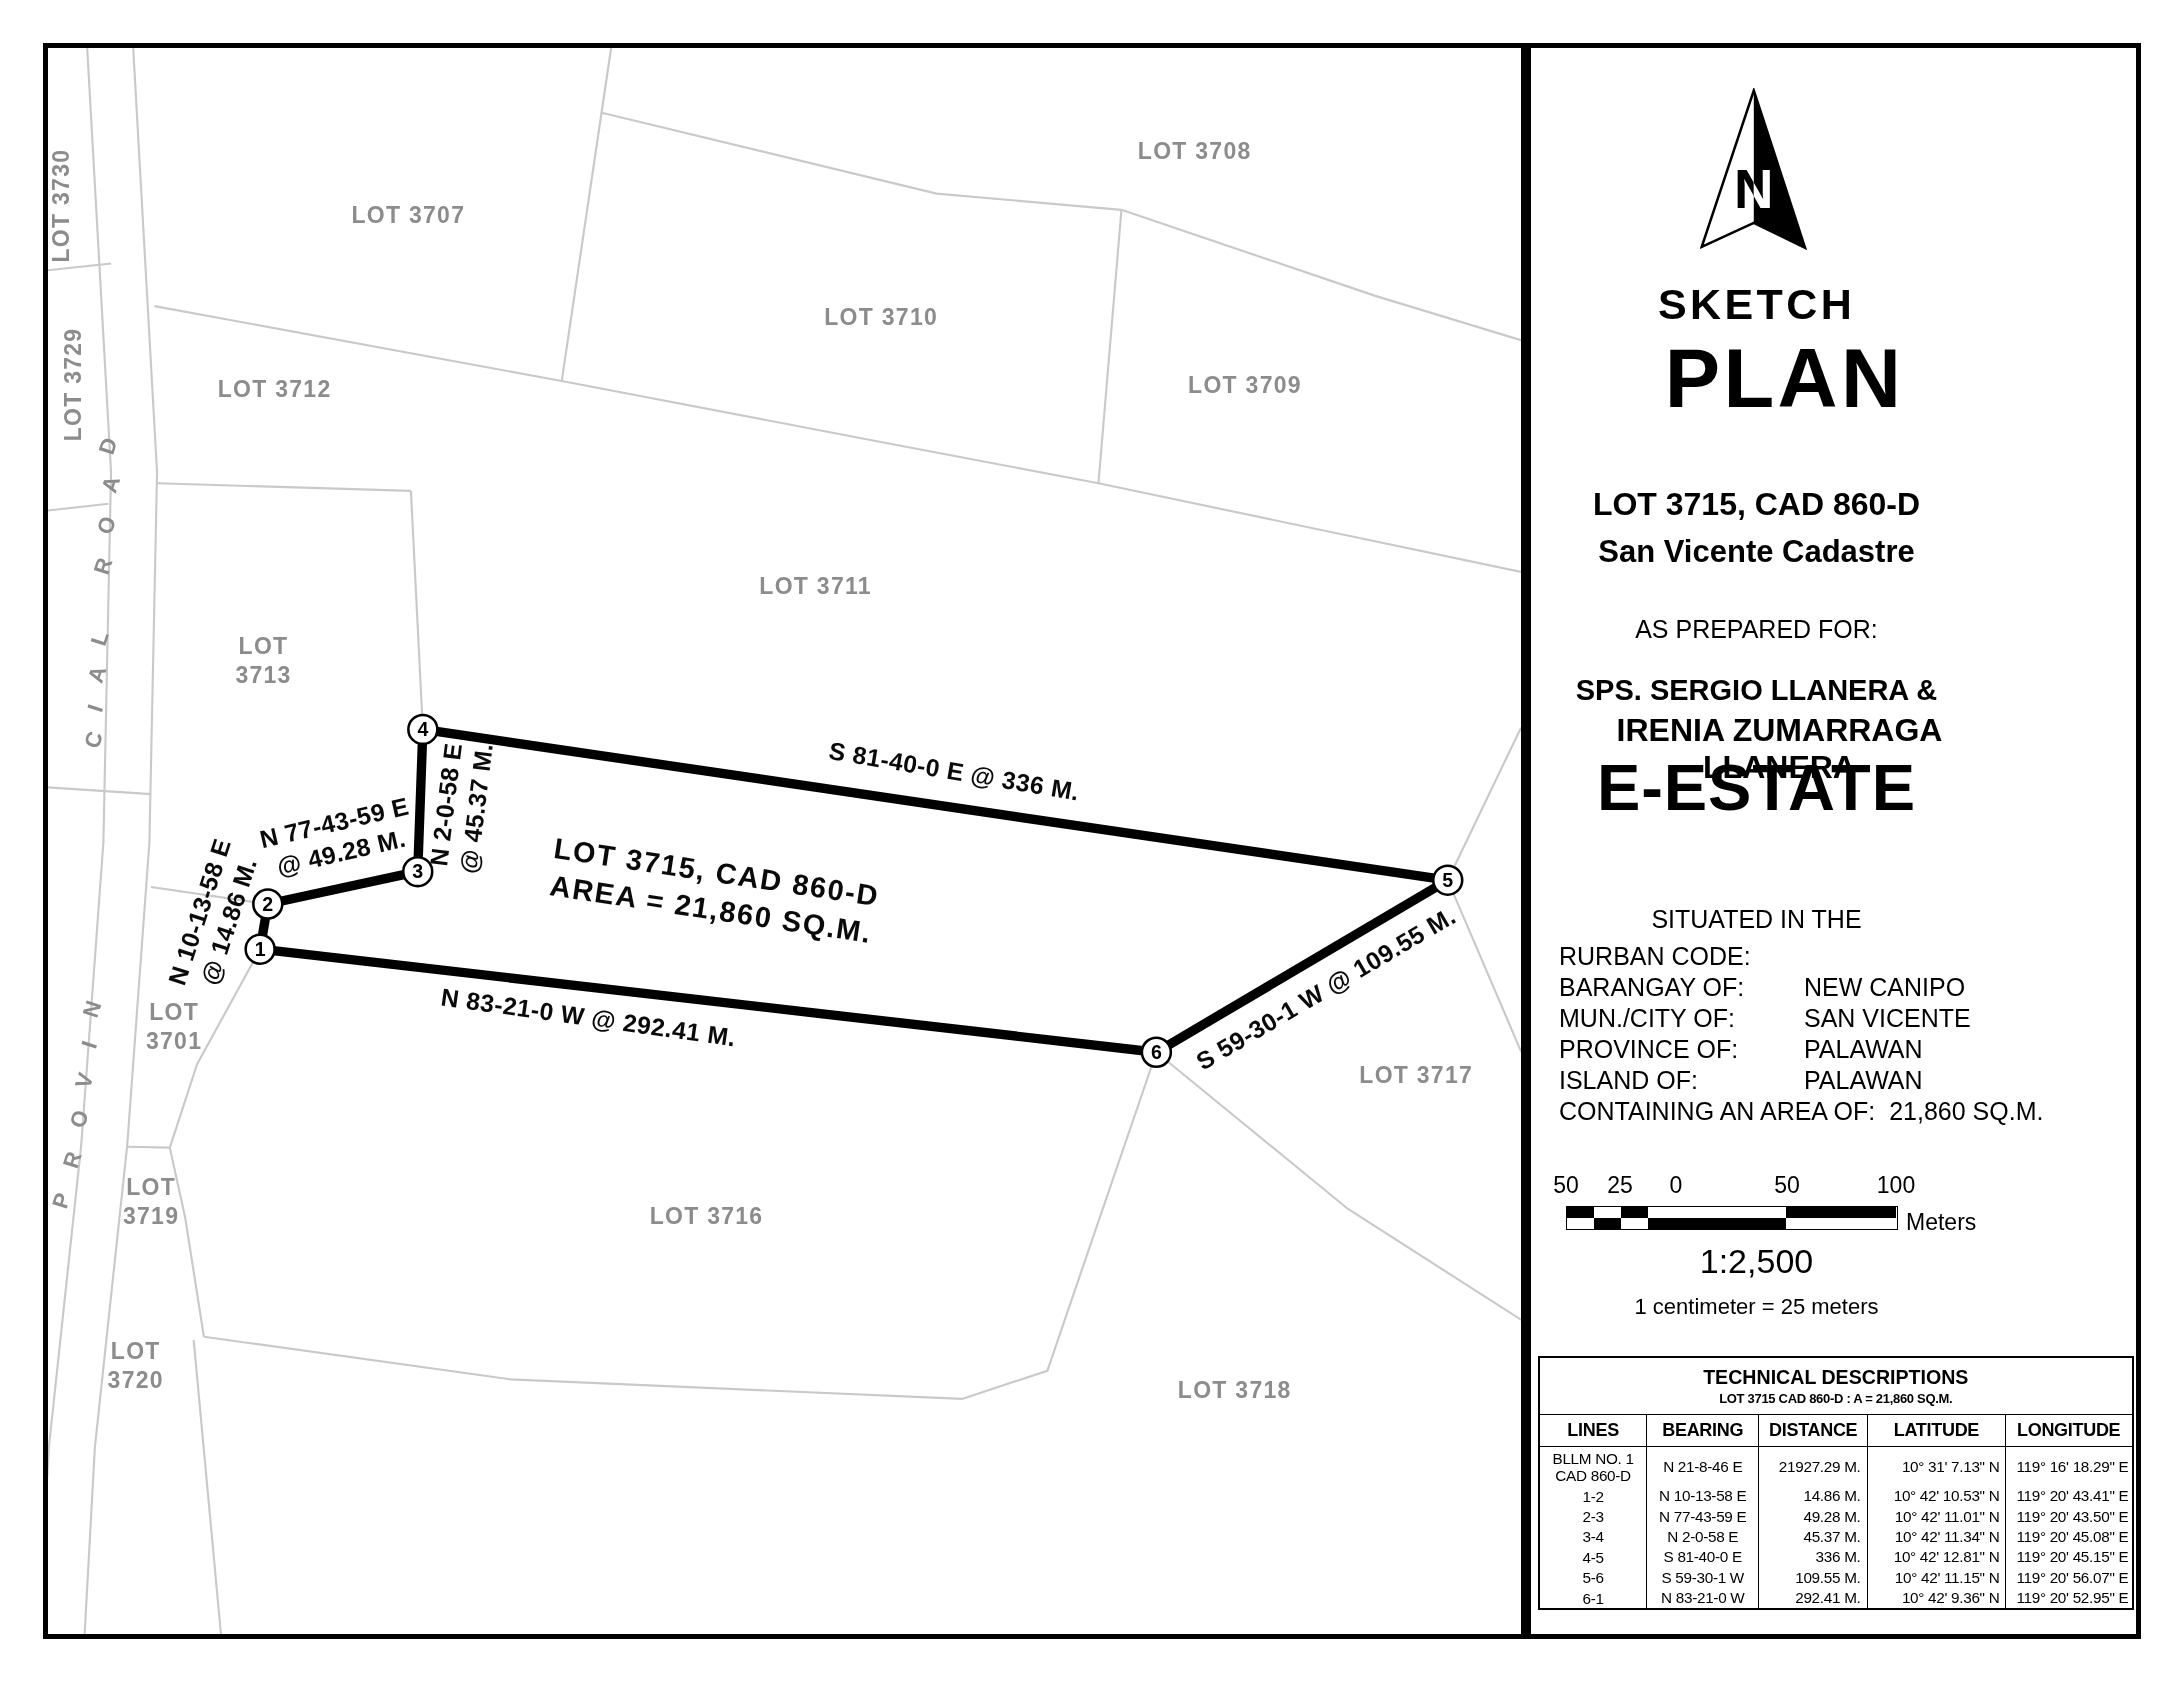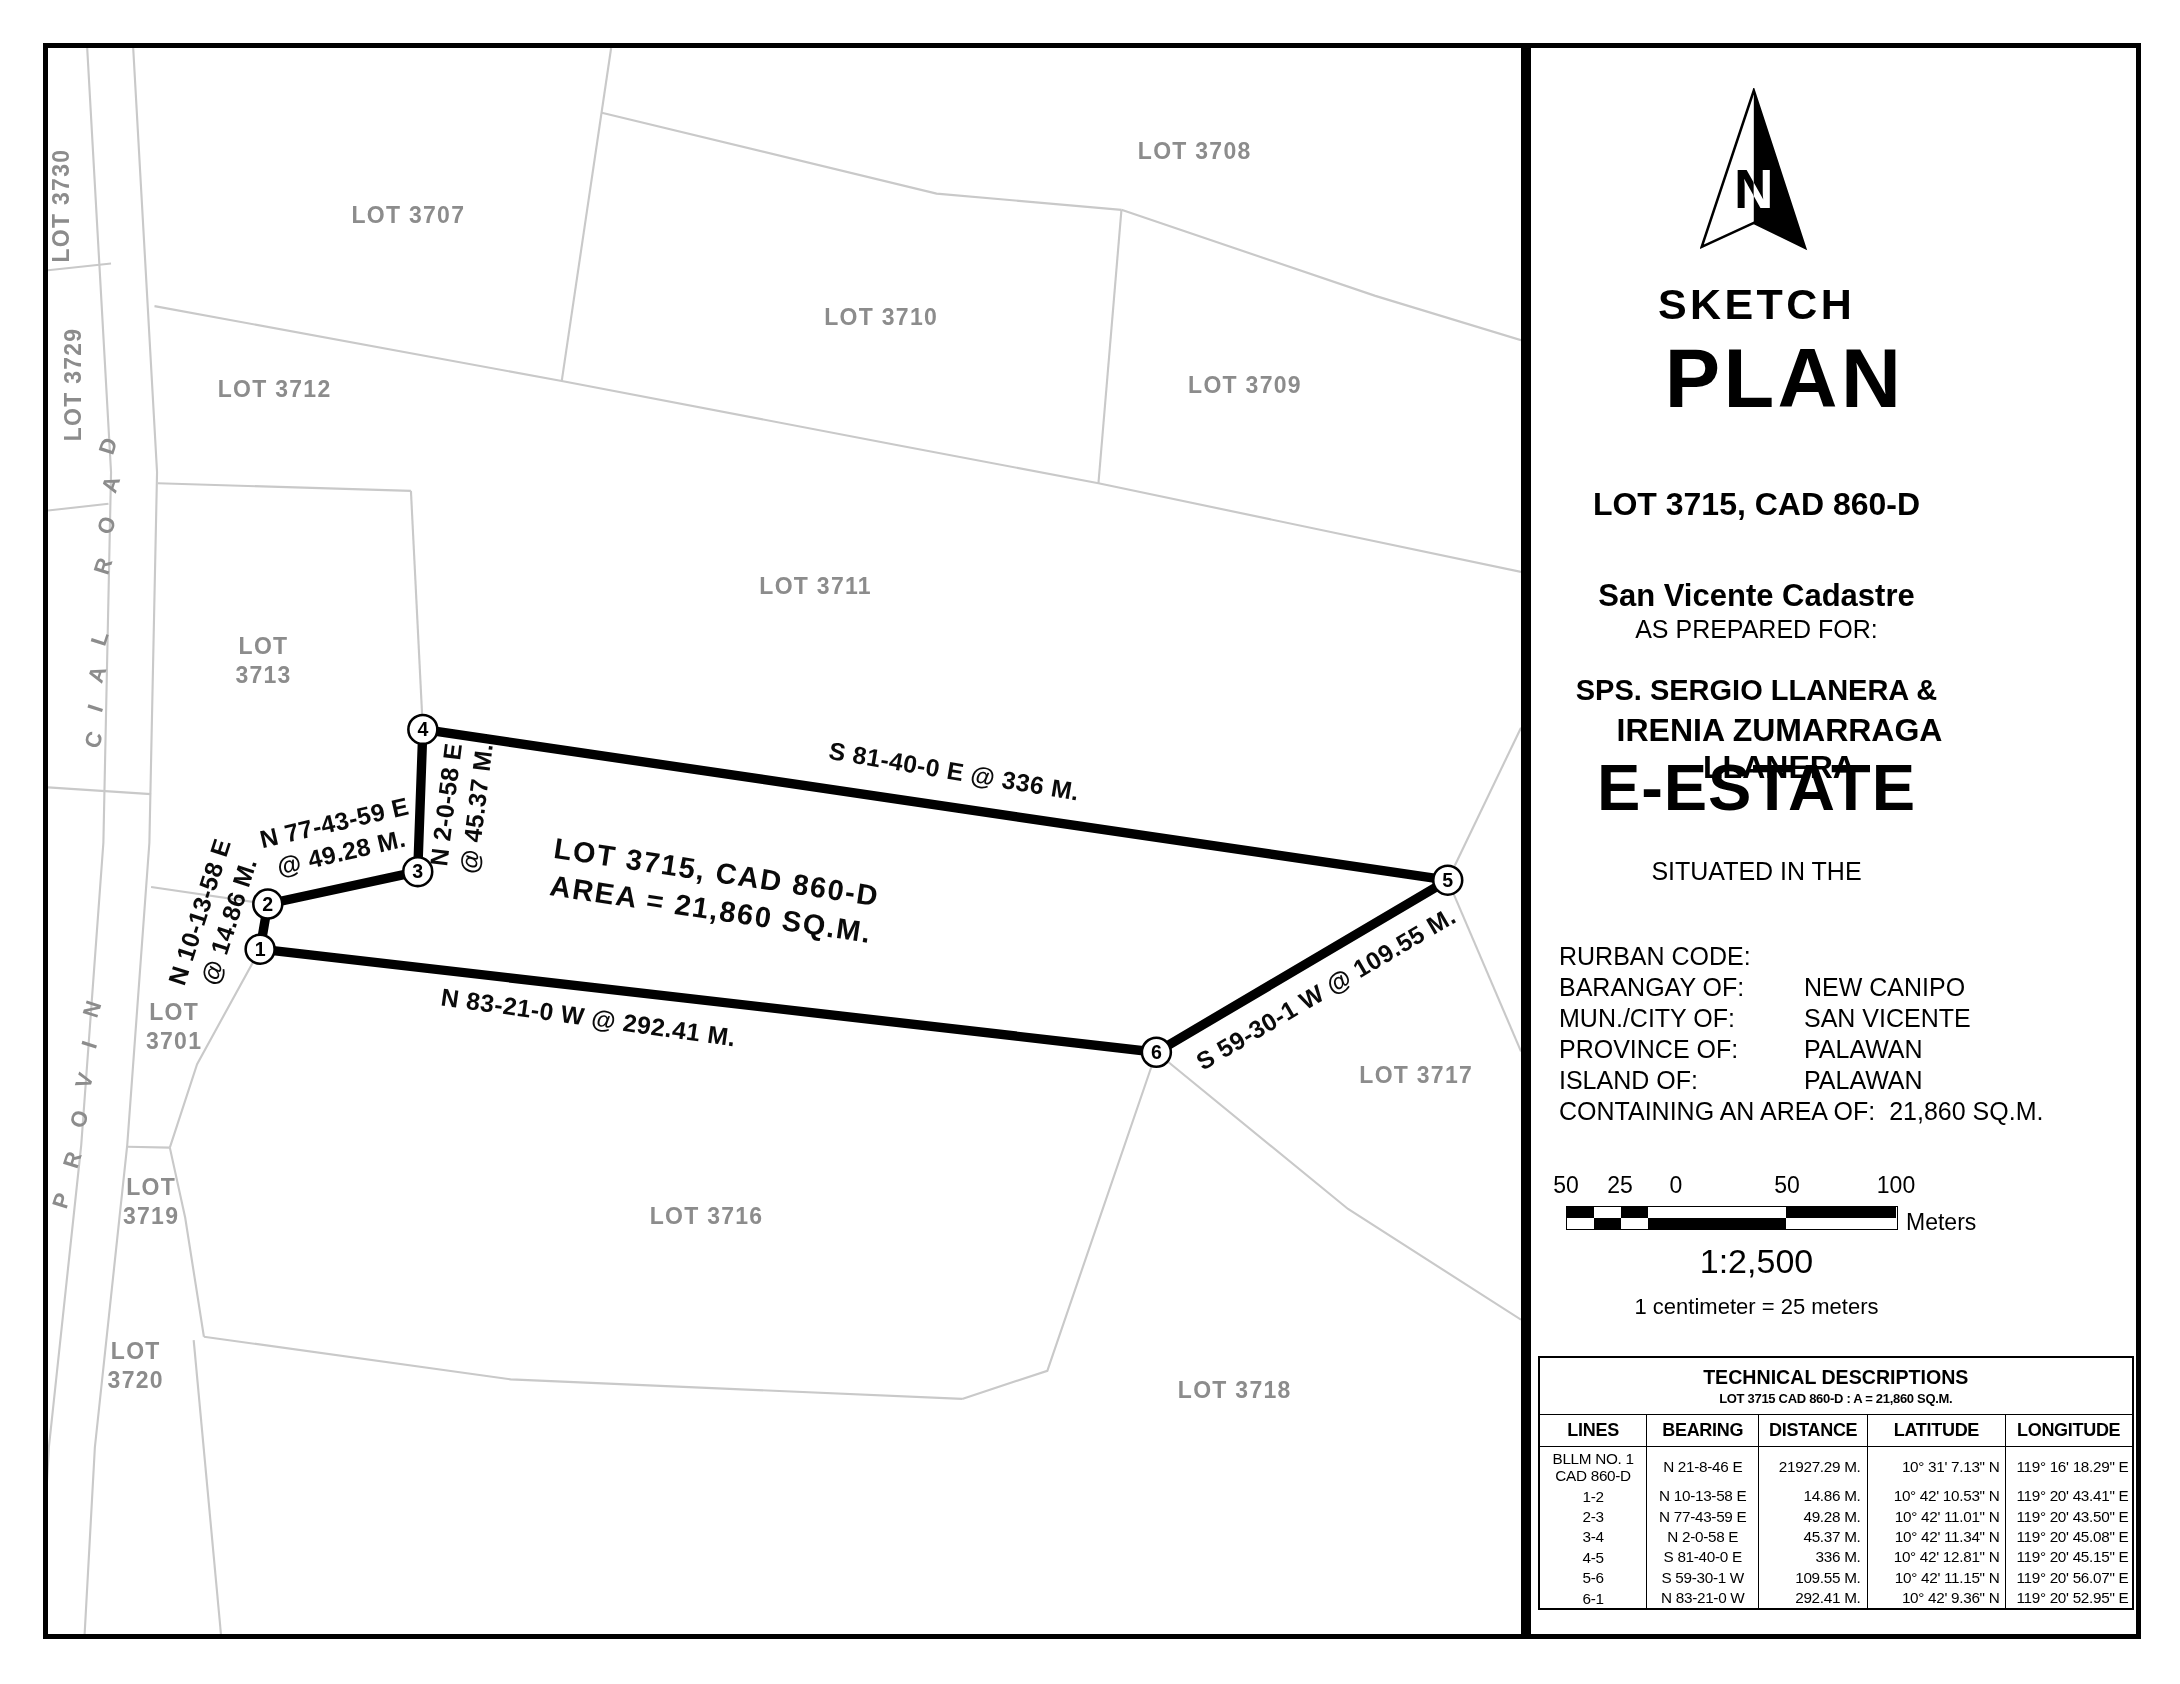--- a/index.html
+++ b/index.html
@@ -10,26 +10,26 @@
              border:5.1px solid #000;border-right-width:10.2px;box-sizing:border-box;background:#fff;}
   .map-svg{position:absolute;left:0;top:0;width:100%;height:100%;}
   .right-panel{position:absolute;left:1531px;top:43px;width:610px;height:1596px;
                border:5.1px solid #000;border-left:none;box-sizing:border-box;background:#fff;}
   .rp{position:absolute;}
   .center-col{left:0;width:451px;text-align:center;}
   
   .t-sketch{top:232px;font-size:43px;font-weight:700;letter-spacing:3.4px;}
   .t-plan{top:283px;font-size:83px;font-weight:700;letter-spacing:3.4px;padding-left:28px;}
   .t-lot{top:438px;font-size:32px;font-weight:700;}
-  .t-cad{top:486px;font-size:31px;font-weight:700;margin-top:44px;}
+  .t-cad{top:486px;font-size:31px;font-weight:700;}
   .t-prep{top:567px;font-size:25px;}
   .t-cl1{top:626px;font-size:29px;font-weight:700;}
   .t-cl2{top:664px;font-size:32px;font-weight:700;padding-left:23px;}
   .t-estate{top:702px;font-size:65px;font-weight:700;letter-spacing:0.9px;}
-  .t-sit{top:809px;font-size:25px;}
+  .t-sit{top:857px;font-size:25px;}
   .loc-block{left:28px;top:893px;width:562px;font-size:25px;line-height:31px;}
   .loc-row{display:flex;gap:45px;}
   .loc-row .lbl{width:200px;flex:0 0 200px;}
   .loc-row .val{flex:1;}
   .loc-cont{white-space:pre;}
   
   .ticks{top:1124px;left:0;width:610px;height:25.6px;font-size:23px;}
   .tick{position:absolute;transform:translateX(-50%);}
   .sbar{left:35px;top:1158px;width:330px;height:22px;border:1.7px solid #000;
         display:flex;flex-direction:column;}

